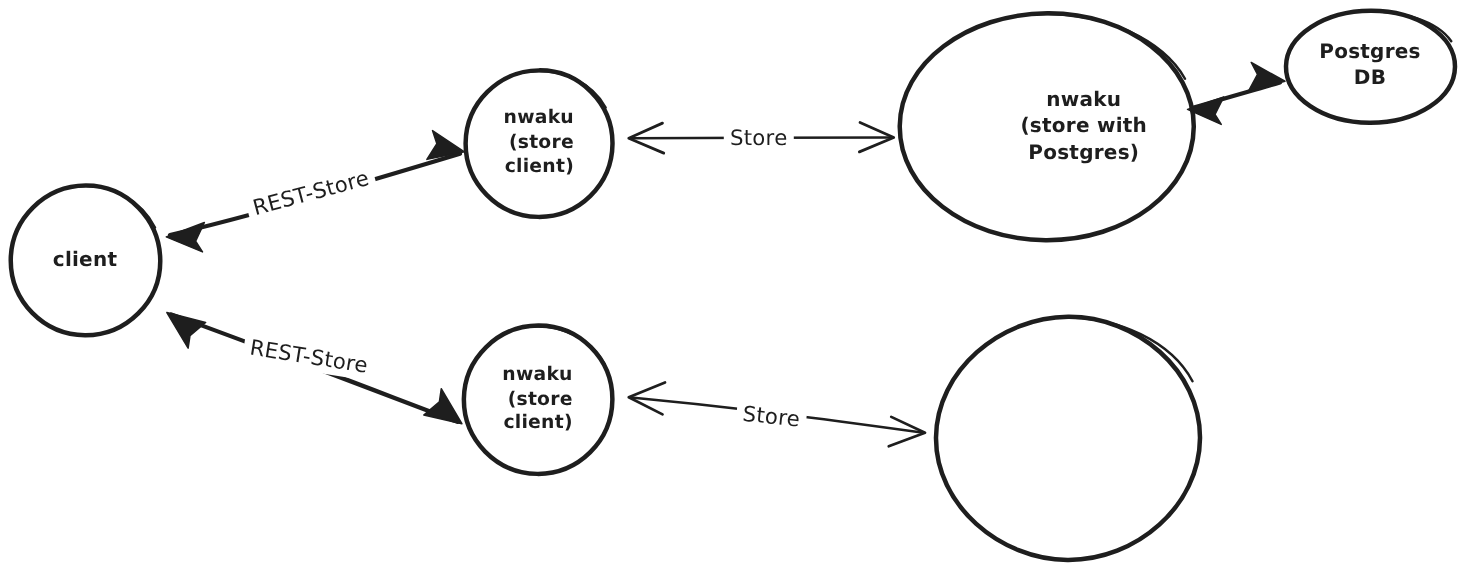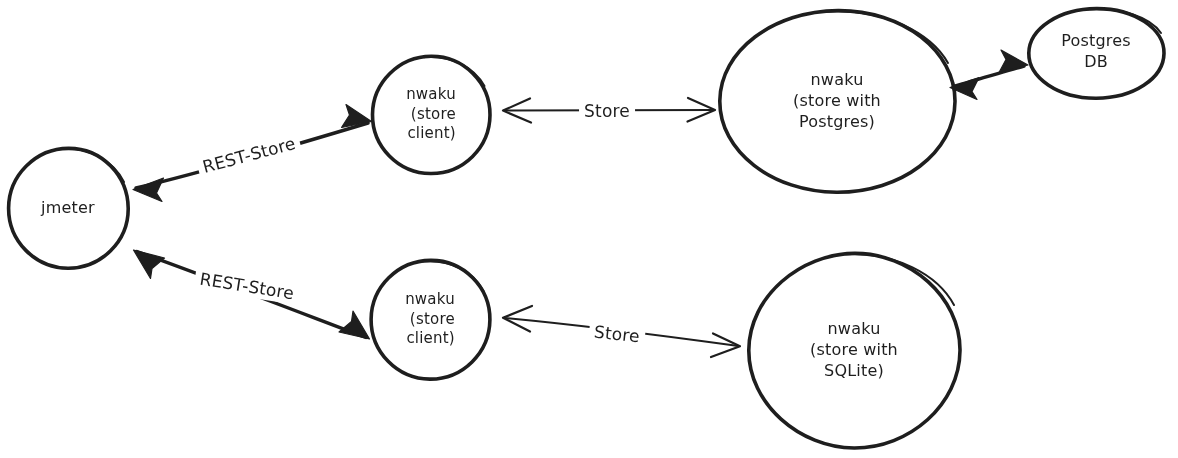--- a/index.html
+++ b/index.html
@@ -60,20 +60,21 @@
     text-align: center;
     white-space: pre;
     line-height: 1.30;
     font-family: "DejaVu Sans", sans-serif;
     letter-spacing: 0.2px;
     pointer-events: none;
   }
   .node-label {
     transform: translate(-50%, -50%);
     font-size: 16px;
+    font-weight: bold;
   }
   .node-label.small { font-size: 15px; text-align: right; }
   .edge-label {
     transform: translate(-50%, -50%);
     font-size: 17px;
     background: #ffffff;
     padding: 0 5px;
   }
   .edge-label.tilt-up { transform: translate(-50%, -50%) rotate(-15deg); }
   .edge-label.tilt-down { transform: translate(-50%, -50%) rotate(9deg); }
@@ -165,40 +166,37 @@
     </g>
 
     <g>
       <path class="edge-line edge-thin" d="M 505.0 318.0 C 600.0 327.0 665.0 336.0 738.0 346.0"></path>
       <path class="arrowhead-open" d="M 532.0 306.0 L 503.0 317.8 L 530.0 331.5"></path>
       <path class="arrowhead-open" d="M 713.0 333.5 L 740.0 346.2 L 711.0 357.0"></path>
     </g>
 
   </svg>
 
-  <div class="node-label" style="left:68px; top:208px;">jmeter</div>
+  <div class="node-label" style="left:68px; top:208px;">client</div>
 
   <div class="node-label small" style="left:431px; top:114px;"><span>nwaku</span>
 <span>(store</span>
 <span>client)</span></div>
 
-  <div class="node-label" style="left:837px; top:101px;"><span>nwaku</span>
+  <div class="node-label" style="left:867px; top:101px;"><span>nwaku</span>
 <span>(store with</span>
 <span>Postgres)</span></div>
 
   <div class="node-label" style="left:1096px; top:52px;"><span>Postgres</span>
 <span>DB</span></div>
 
   <div class="node-label small" style="left:430px; top:319px;"><span>nwaku</span>
 <span>(store</span>
 <span>client)</span></div>
 
-  <div class="node-label" style="left:854px; top:350px;"><span>nwaku</span>
-<span>(store with</span>
-<span>SQLite)</span></div>
 
   <div class="edge-label tilt-up" style="left:249px; top:155px;">REST-Store</div>
 
   <div class="edge-label" style="left:607px; top:111px;">Store</div>
 
   <div class="edge-label tilt-down" style="left:247px; top:286px;">REST-Store</div>
 
   <div class="edge-label tilt-slight" style="left:617px; top:334px;">Store</div>
 
 </div>

